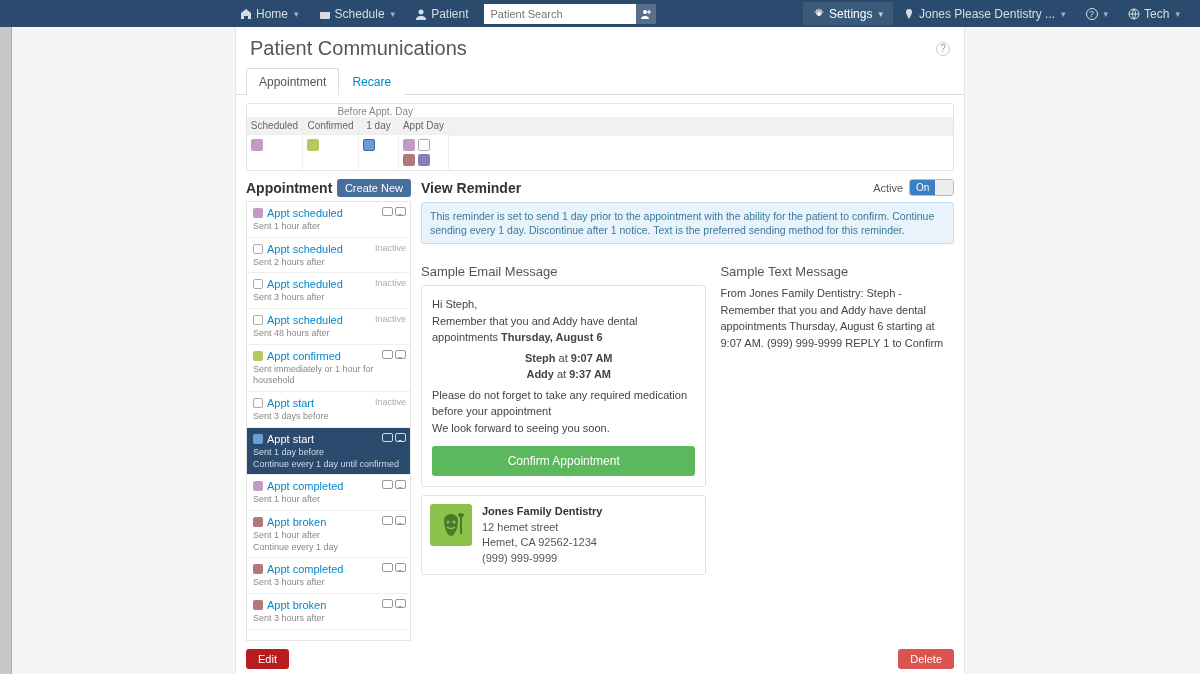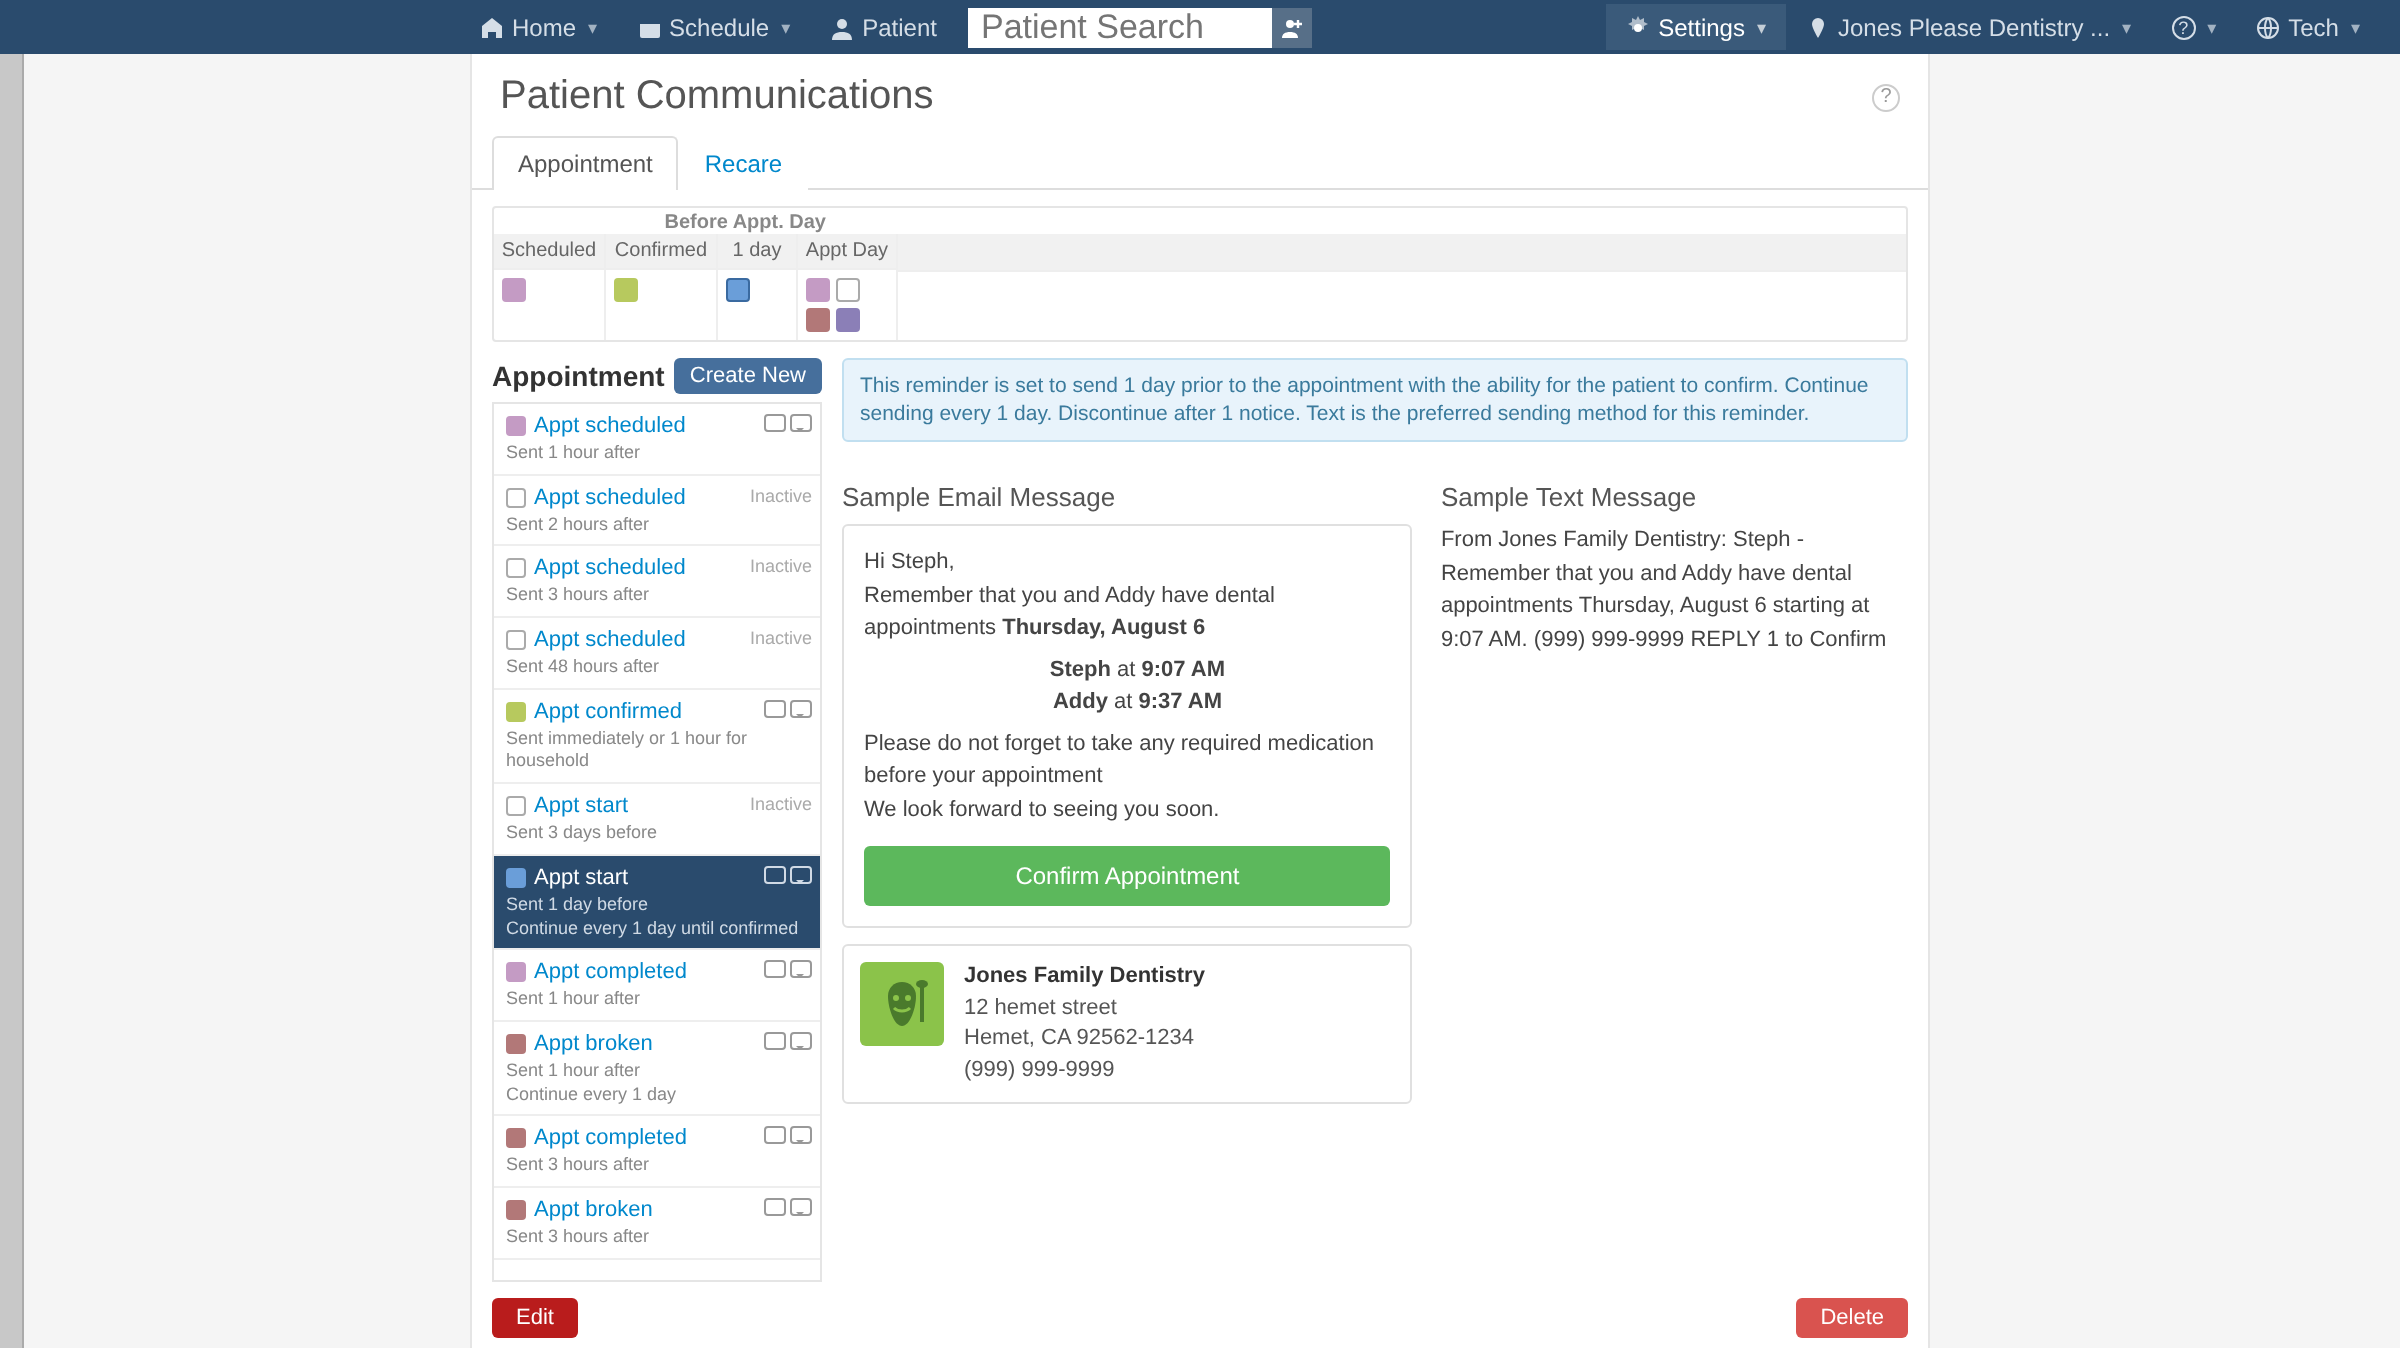--- a/index.html
+++ b/index.html
@@ -4,21 +4,21 @@
 <style>
 * { box-sizing: border-box; margin: 0; padding: 0; }
 body { font-family: "Helvetica Neue", Arial, sans-serif; font-size: 12px; color: #555; background: #f5f5f5; }
 .topbar { background: #2a4b6d; height: 27px; display: flex; align-items: center; padding: 0 10px; color: #fff; }
 .topbar .spacer { flex: 0 0 220px; }
 .nav-item { display: flex; align-items: center; padding: 0 10px; height: 23px; cursor: pointer; font-size: 12px; color: #d5dee7; gap: 4px; }
 .nav-item.active { background: #3a5a7a; color:#fff; }
 .nav-item .ico { width: 12px; height: 12px; display:inline-block; }
 .nav-item .caret { font-size: 9px; opacity:.7; margin-left:2px;}
 .search-wrap { display:flex; align-items:center; margin: 0 6px; }
-.search-input { width: 152px; height: 20px; border: none; padding: 2px 6px; font-size: 17px; }
+.search-input { width: 152px; height: 20px; border: none; padding: 2px 6px; font-size: 11px; }
 .search-btn { width: 20px; height: 20px; background:#576f88; border:none; display:flex; align-items:center; justify-content:center; cursor:pointer; }
 .topbar .flex { flex:1; }
 .container { width: 730px; margin: 0 auto; background: #fff; border:1px solid #e5e5e5; border-top:none; min-height: 640px; position:relative; }
 .page-title { font-size: 20px; font-weight: 300; color: #555; padding: 10px 14px 8px; display:flex; align-items:center; }
 .page-title .help { margin-left:auto; color:#999; border:1px solid #ccc; border-radius:50%; width:14px; height:14px; font-size:10px; display:flex; align-items:center; justify-content:center; cursor:pointer;}
 .tabs { display:flex; border-bottom:1px solid #ddd; padding-left:10px; gap:0; }
 .tab { padding: 6px 12px; font-size:12px; border:1px solid transparent; border-bottom:none; cursor:pointer; color:#08c; background:#fff; border-radius:3px 3px 0 0; margin-bottom:-1px; }
 .tab.active { border-color:#ddd; color:#555; background:#fff; }
 .timeline-wrap { margin: 8px 10px; border:1px solid #e5e5e5; border-radius:2px; padding: 0; }
 .timeline-label { text-align:right; font-size:10px; color:#888; padding: 2px 6px 0 6px; }
@@ -150,21 +150,21 @@
     <span>Patient Communications</span>
     <span class="help">?</span>
   </div>
 
   <div class="tabs">
     <div class="tab active">Appointment</div>
     <div class="tab">Recare</div>
   </div>
 
   <div class="timeline-wrap">
-    <div class="timeline-label" style="padding-right:540px;font-weight:bold;">Before Appt. Day</div>
+    <div class="timeline-label" style="padding-right:540px;">Before Appt. Day</div>
     <div class="timeline-cols">
       <div class="tcol">
         <div class="tcol-head">Scheduled</div>
         <div class="tcol-body">
             <span class="chip c-pink"></span>
           </div>
       </div>
       <div class="tcol">
         <div class="tcol-head">Confirmed</div>
         <div class="tcol-body">
@@ -306,20 +306,30 @@
     <span class="r-status">
               <span class="mini-ico"></span>
               <span class="mini-ico chat"></span>
             </span>
     <div class="r-meta">Sent 3 hours after</div>
           </div>
         </div>
     </div>
 
     <div class="right-col">
+      <div class="right-head">
+        <h3>View Reminder</h3>
+        <div class="active-toggle">
+          <span>Active</span>
+          <div class="toggle">
+            <span class="on">On</span>
+            <span class="off">&nbsp;&nbsp;</span>
+          </div>
+        </div>
+      </div>
       <div class="info-banner">This reminder is set to send 1 day prior to the appointment with the ability for the patient to confirm. Continue sending every 1 day. Discontinue after 1 notice. Text is the preferred sending method for this reminder.</div>
       <div class="samples">
         <div class="sample" style="flex:1.1;">
           <h4>Sample Email Message</h4>
           <div class="email-box">
             <div>Hi Steph,</div>
             <div><span>Remember that you and Addy have dental appointments </span><b>Thursday, August 6</b></div>
             <div class="indent">
               <div><b>Steph</b><span> at </span><b>9:07 AM</b></div>
               <div><b>Addy</b><span> at </span><b>9:37 AM</b></div>

